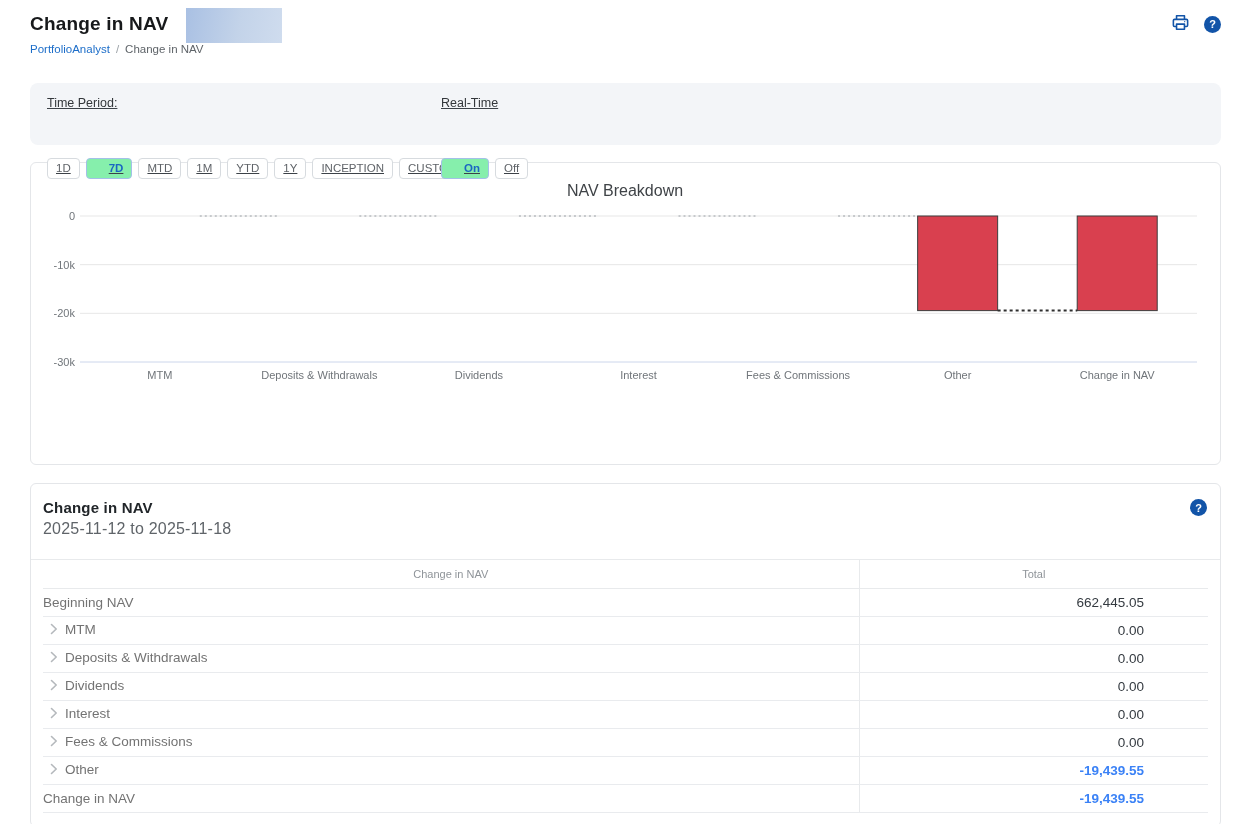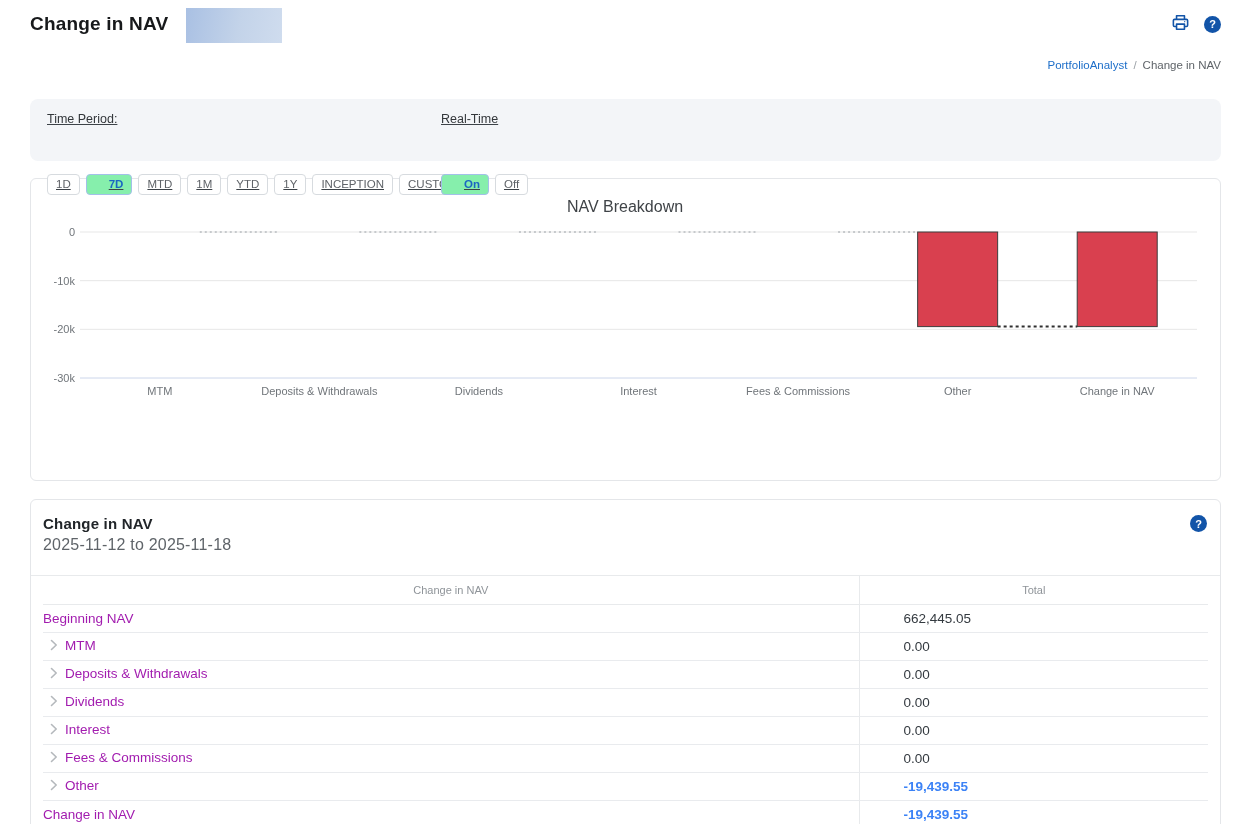--- a/index.html
+++ b/index.html
@@ -12,21 +12,21 @@
   .hdr h1 { font-size:19px; font-weight:bold; color:#17191b; letter-spacing:.2px; padding-top:5px; }
   .redacted { width:96px; height:35px; margin-left:18px;
     background:linear-gradient(100deg,#a9c0e3 0%,#c3d3e9 55%,#cfdcee 100%); }
   .hdr .spacer { flex:1; }
   .hdr-icons { display:flex; align-items:center; gap:14px; padding-top:5px; }
   .icon-btn { background:none; border:none; cursor:pointer; display:flex; align-items:center; }
   .help-badge { width:17px; height:17px; border-radius:50%; background:#1254a8; color:#fff;
     font-size:11px; font-weight:bold; display:flex; align-items:center; justify-content:center; }
 
   
-  .crumbs { margin-top:16px; font-size:11.5px;text-align:right; }
+  .crumbs { margin-top:0; font-size:11.5px; }
   .crumbs a { color:#1d6ec9; text-decoration:none; }
   .crumb-sep { color:#9aa0a6; margin:0 6px; }
   .crumb-cur { color:#5f6469; }
 
   
   .filterbar { margin-top:28px; height:62px; background:#f3f5f8; border-radius:8px;
     display:flex; align-items:flex-start; padding:13px 17px 0 17px;text-decoration:underline; }
   .fgroup { display:flex; flex-direction:column; }
   .fgroup.tp { width:394px; }
   .flabel { font-size:12.5px; color:#33373b; margin-bottom:7px; }
@@ -43,24 +43,24 @@
   .table-card { margin-top:18px; padding-bottom:13px; }
   .table-head { display:flex; align-items:flex-start; justify-content:space-between;
     padding:15px 13px 21px 12px; border-bottom:1px solid #e8eaec; }
   .table-head h2 { font-size:15px; font-weight:bold; color:#212529; letter-spacing:.2px; }
   .table-sub { font-size:16px; color:#5f6469; margin-top:4px; letter-spacing:.2px; }
   .table-wrap { margin:0 12px; }
   table { width:100%; border-collapse:collapse; }
   thead th { height:28px; font-size:11px; font-weight:normal; color:#8f9499;
     text-align:center; border-bottom:1px solid #e8eaec; }
   th:first-child, td:first-child { border-right:1px solid #e8eaec; width:816px; }
-  tbody td { height:28px; border-bottom:1px solid #e9ebee; font-size:13.5px; color:#a21caf; }
+  tbody td { height:28px; border-bottom:1px solid #e9ebee; font-size:13.5px; color:#737373; }
   td.label-cell { padding-left:0; }
   td.label-cell .chev { display:inline-block; margin:0 7px 0 7px; vertical-align:-1px; }
-  td.value-cell { padding-right:64px; color:#343a40;padding-left:44px; }
+  td.value-cell { text-align:right; padding-right:64px; color:#343a40;padding-left:44px; }
   td.value-cell.neg { color:#3b82f6;font-weight:bold; }
 </style>
 </head>
 <body>
 
 <div class="page">
 
   <div class="hdr">
     <h1>Change in NAV</h1>
     <div class="redacted"></div>

